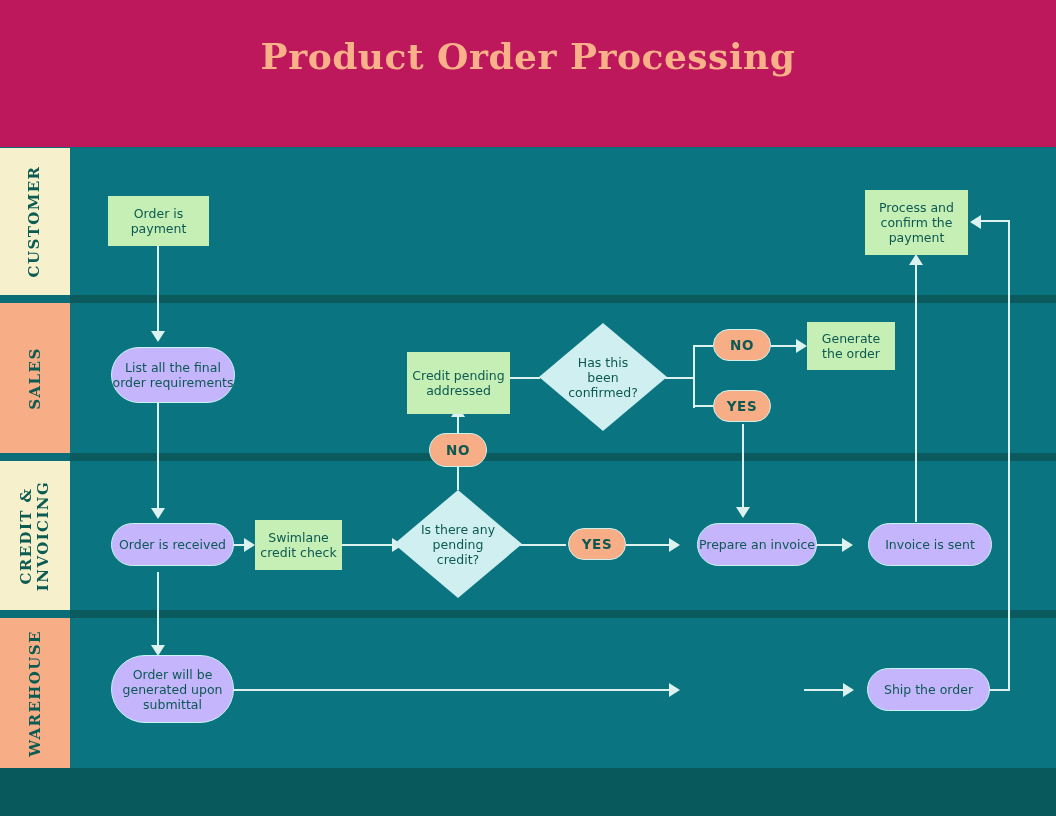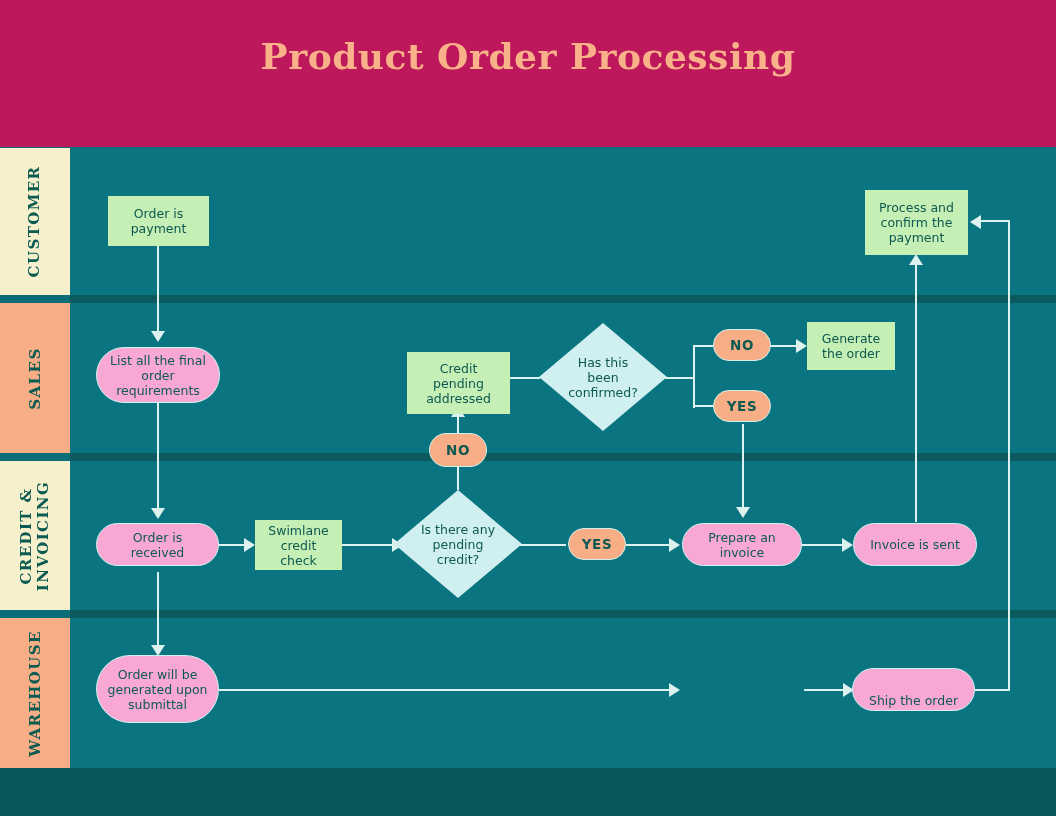--- a/index.html
+++ b/index.html
@@ -62,24 +62,24 @@
 
   
   .node{
     position:absolute;
     display:flex;align-items:center;justify-content:center;
     text-align:center;
     color:#0D5952;
     font-size:12.5px;
     line-height:15px;
     box-sizing:border-box;
-    padding:2px 8px;
+    padding:2px 0;
   }
   .n-rect{background:#C5EFB4;}
-  .n-pill{background:#f9a8d4;border-radius:999px;border:1.5px solid #C9F4F2;}
+  .n-pill{background:#c4b5fd;border-radius:999px;border:1.5px solid #C9F4F2;margin-left:15px;}
   .n-badge{
     background:#F7AD85;border-radius:999px;border:1.5px solid #CFEFEA;
     font-weight:bold;font-size:13.5px;color:#0D5952;letter-spacing:0.6px;
   }
   .n-diamond{
     position:absolute;
     display:flex;align-items:center;justify-content:center;
     text-align:center;
     color:#0D5952;font-size:12.5px;line-height:15px;
   }
@@ -281,19 +281,19 @@
 
   <div class="node n-pill" style="left:96px;top:655px;width:123px;height:68px;">
     <span>
       <span>Order will be</span><br>
       <span>generated upon</span><br>
       <span>submittal</span>
     </span>
   </div>
 
 
-  <div class="node n-pill" style="left:852px;top:668px;width:123px;height:43px;align-items:flex-end;">
+  <div class="node n-pill" style="left:852px;top:668px;width:123px;height:43px;">
     <span>Ship the order</span>
   </div>
 
   <div class="bottomband"></div>
 
 </div>
 
 </body></html>

